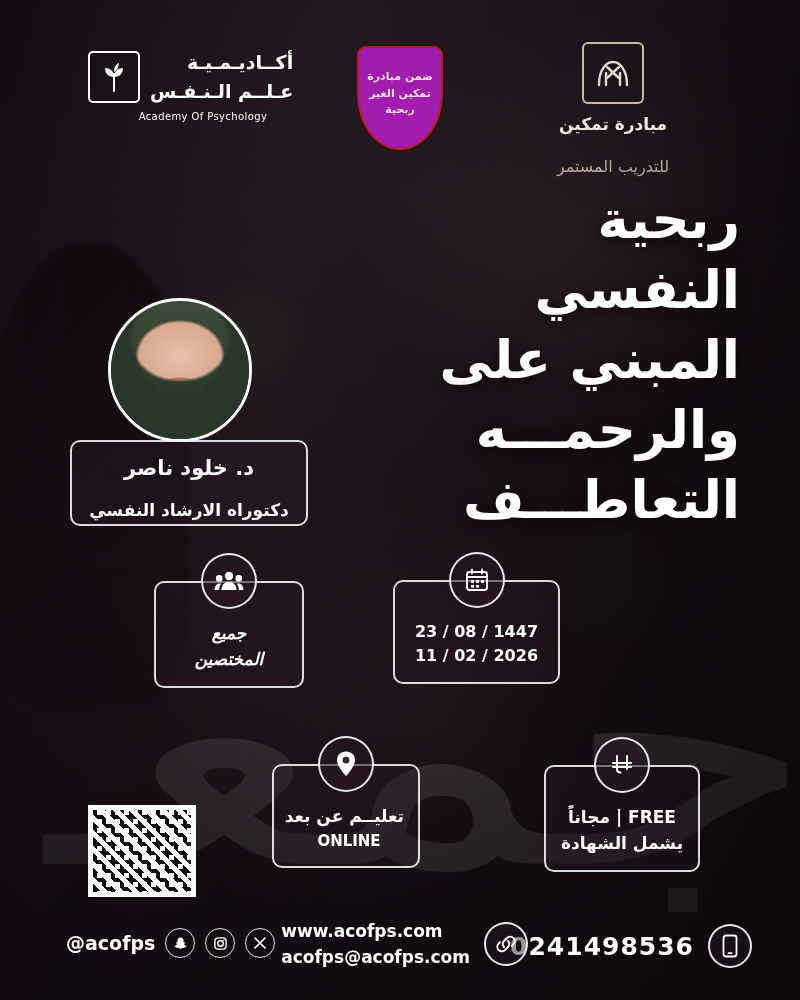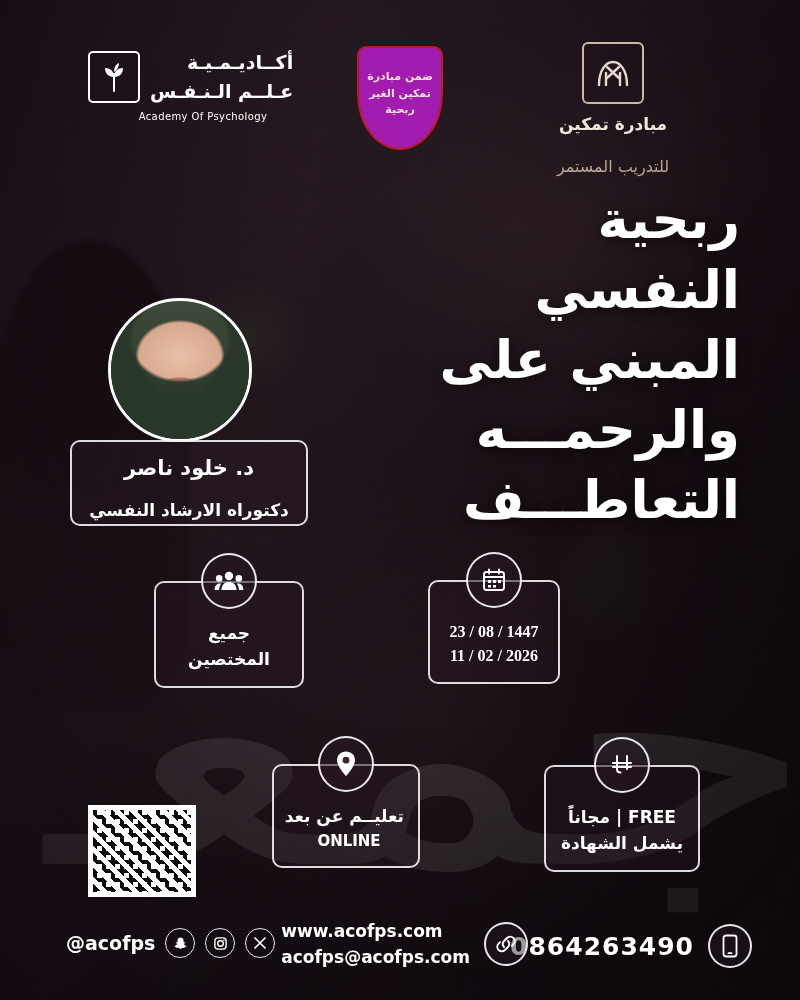--- a/index.html
+++ b/index.html
@@ -159,24 +159,24 @@
   .info .box{
     margin-top:-28px; padding:38px 14px 14px;
     border:2px solid rgba(255,255,255,0.85);
     border-radius:10px;
     background: rgba(45,28,40,0.30);
     font-weight:bold;
     line-height:1.5;
   }
   .info .box div{ white-space:nowrap; }
 
-  #info-date{ right:240px; top:552px; width:132px;font-family:Liberation Serif, serif; }
+  #info-date{ right:240px; top:552px; width:167px; }
   #info-date .box{ font-size:16px; }
   #info-audience{ right:496px; top:553px; width:150px; }
-  #info-audience .box{ font-size:17px; }
+  #info-audience .box{ font-size:17px;font-style:italic; }
   #info-free{ right:100px; top:737px; width:156px; }
   #info-free .box{ font-size:17px; }
   #info-online{ right:380px; top:736px; width:148px; }
   #info-online .box{ font-size:17px;padding-left:20px; }
   #info-online .en{ font-size:15px; direction:ltr; }
   #info-free .en{ direction:ltr; }
 
   
   .qr{
     position:absolute; left:88px; top:805px; width:108px; height:92px;
@@ -360,21 +360,21 @@
 
   <div class="footer">
 
     <div class="f-item" id="footer-phone">
       <div class="circle-icon">
         <svg width="16" height="24" viewBox="0 0 16 24" fill="none" stroke="#ffffff" stroke-width="1.8" stroke-linecap="round">
           <rect x="1.5" y="1.5" width="13" height="21" rx="2.5"></rect>
           <path d="M6.5 19.2 H9.5"></path>
         </svg>
       </div>
-      <div class="num">0864263490</div>
+      <div class="num">0241498536</div>
     </div>
 
     <div class="f-item" id="footer-web">
       <div class="circle-icon">
         <svg width="24" height="20" viewBox="0 0 24 20" fill="none" stroke="#ffffff" stroke-width="1.9" stroke-linecap="round">
           <path d="M10 13 A4.5 4.5 0 0 1 10 7 L13 4 A4.5 4.5 0 0 1 19.4 10.4 L18 11.8"></path>
           <path d="M14 7 A4.5 4.5 0 0 1 14 13 L11 16 A4.5 4.5 0 0 1 4.6 9.6 L6 8.2"></path>
         </svg>
       </div>
       <div class="lines">

